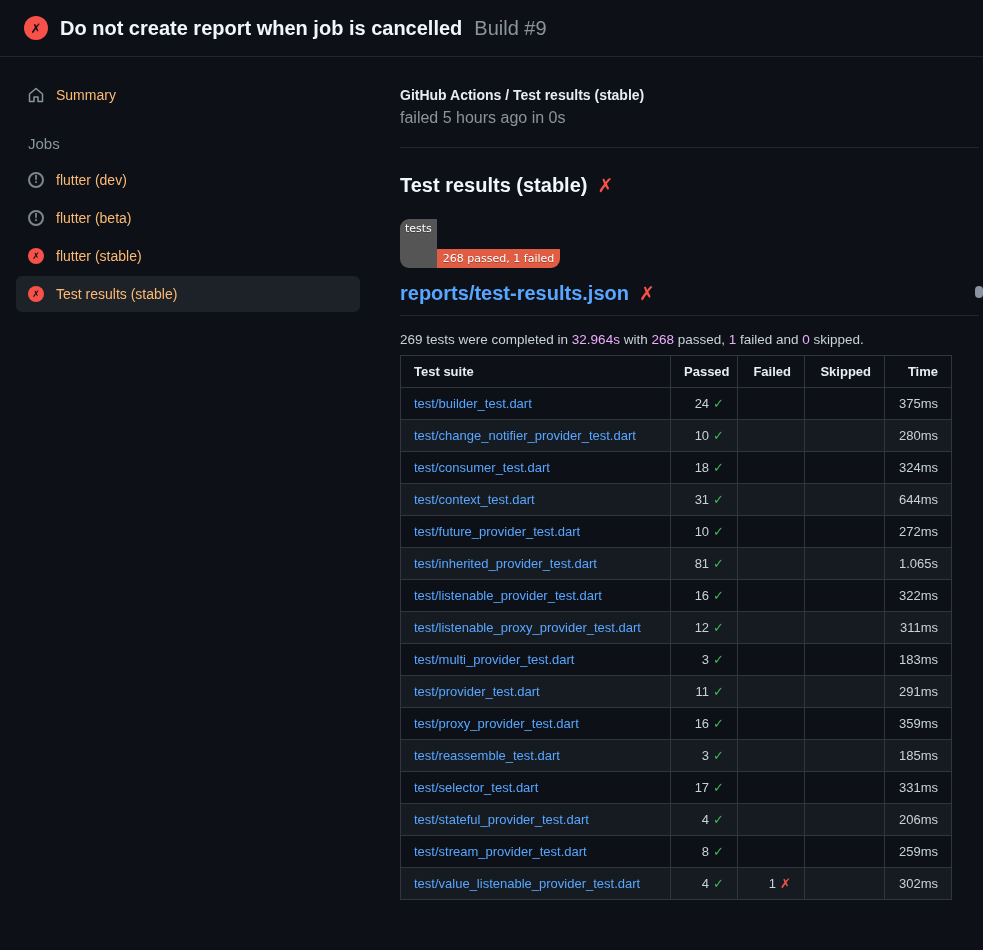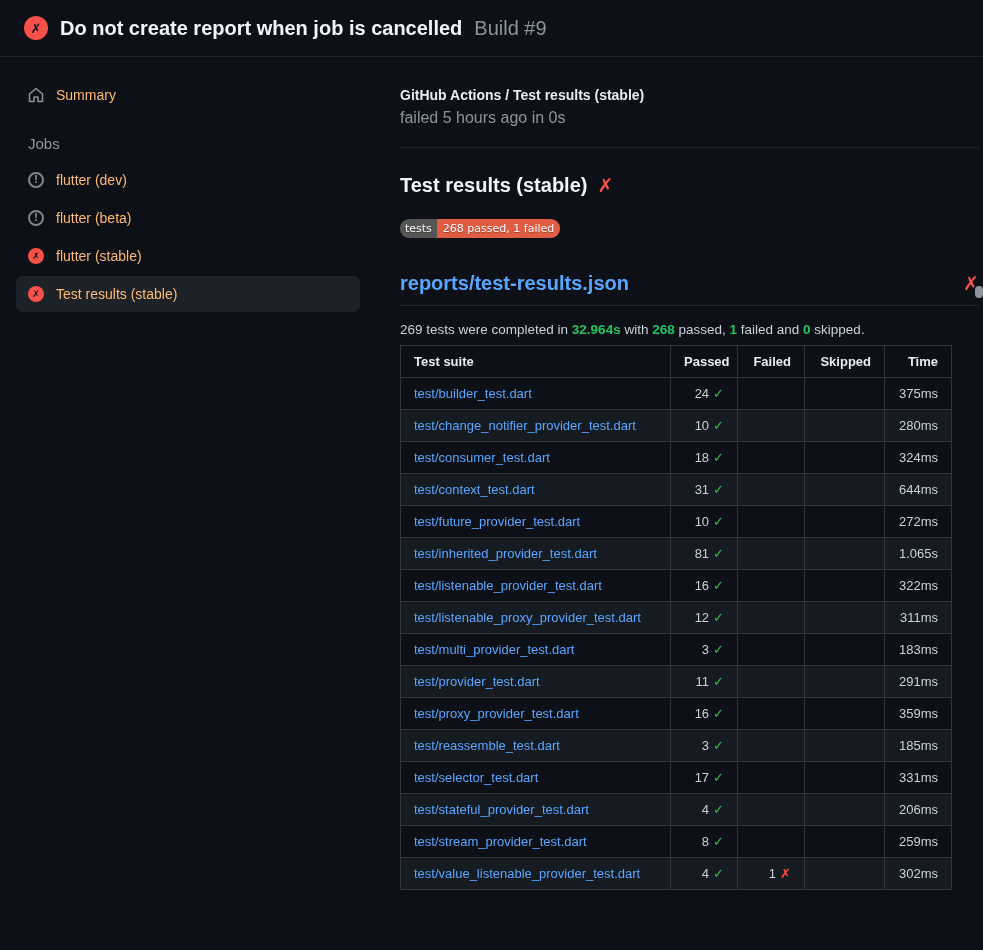--- a/index.html
+++ b/index.html
@@ -66,32 +66,32 @@
     font-family: "DejaVu Sans", sans-serif; line-height: 1;
   }
 
   .badge {
     display: inline-flex; margin-top: 22px;
     font-size: 11px; font-family: "DejaVu Sans", sans-serif;
     border-radius: 9px; overflow: hidden; line-height: 1;
     text-shadow: 0 1px 0 rgba(0,0,0,0.3);
   }
   .badge-label { background: #555555; color: #ffffff; padding: 4px 5px; }
-  .badge-value { background: #e05d44; color: #ffffff; padding: 4px 6px; }
+  .badge-value { background: #e05d44; color: #ffffff; padding: 4px 6px; margin-top: 30px; }
 
   .report-title {
-    margin: 34px 0 0; padding-bottom: 10px;
+    margin: 14px 0 0; padding-bottom: 10px;
     border-bottom: 1px solid #21262d;
     display: flex; align-items: center; gap: 10px;
-    font-size: 20px; font-weight: 700; justify-content: space-between;
+    font-size: 20px; font-weight: 700;
   }
   .report-link { color: #58a6ff; text-decoration: none; }
 
   .summary-line { margin: 16px 0 0; font-size: 13.5px; color: #c9d1d9; }
-  .summary-line .b { font-weight: 700; color: #22c55e; }
+  .summary-line .b { font-weight: 400; color: #f0abfc; }
 
   
   .results-table {
     border-collapse: collapse; table-layout: fixed;
     width: 551px; margin-top: 8px; font-size: 13px;
   }
   .results-table th, .results-table td {
     border: 1px solid #30363d; padding: 8px 13px;
     overflow: hidden; white-space: nowrap;
   }

